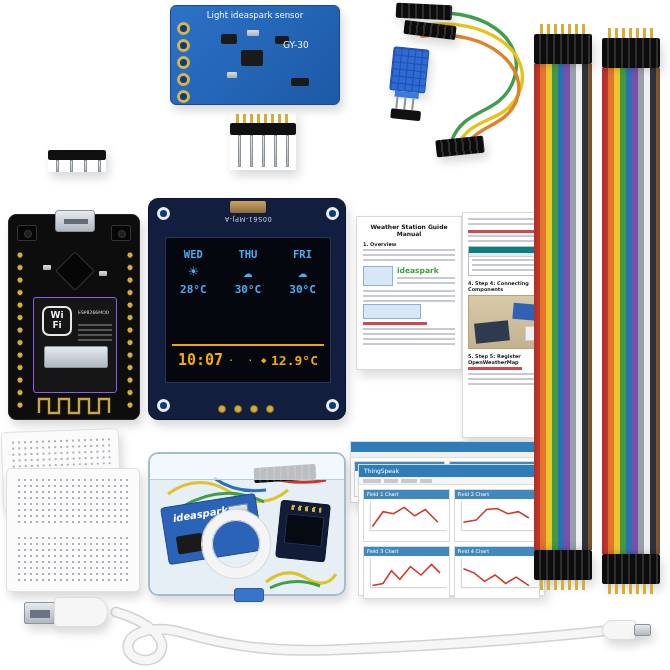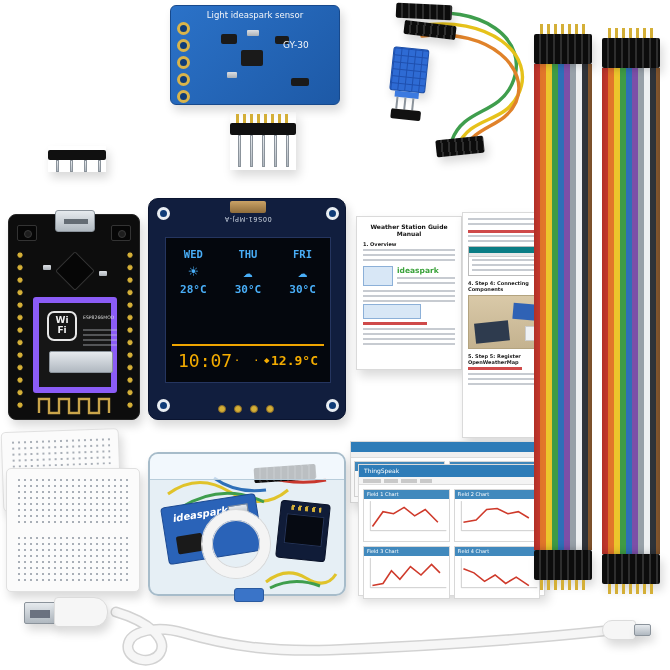--- a/index.html
+++ b/index.html
@@ -95,21 +95,21 @@
       <div class="abs" style="left:6px;top:4px;width:8px;height:8px;border-radius:50%;background:#1e1e1e;border:1px solid #3a3a3a"></div>
     </div>
     <div class="abs btn-chip" style="left:102px;top:10px;width:20px;height:16px">
       <div class="abs" style="left:6px;top:4px;width:8px;height:8px;border-radius:50%;background:#1e1e1e;border:1px solid #3a3a3a"></div>
     </div>
     <div class="abs" style="left:6px;top:34px;width:10px;height:160px;background-image:radial-gradient(circle at 5px 6px,#d4af37 2.3px,transparent 2.9px);background-size:10px 12.5px"></div>
     <div class="abs" style="left:116px;top:34px;width:10px;height:160px;background-image:radial-gradient(circle at 5px 6px,#d4af37 2.3px,transparent 2.9px);background-size:10px 12.5px"></div>
     <div class="abs btn-chip" style="left:52px;top:42px;width:28px;height:28px;transform:rotate(45deg)"></div>
     <div class="abs smd-silver" style="left:34px;top:50px;width:8px;height:5px"></div>
     <div class="abs smd-silver" style="left:90px;top:56px;width:8px;height:5px"></div>
-    <div class="abs" style="left:24px;top:82px;width:84px;height:96px;background:#161616;border:6px solid #8b5cf6;border-radius:3px">
+    <div class="abs" style="left:24px;top:82px;width:84px;height:96px;background:#161616;border:1px solid #8b5cf6;border-radius:3px">
       <div class="abs" style="left:8px;top:8px;width:30px;height:30px;border:2px solid #e8e8e8;border-radius:7px;text-align:center;color:#f0f0f0;font-weight:bold;font-size:9px;line-height:1.1;padding-top:3px">
         <div>Wi</div>
         <div>Fi</div>
       </div>
       <div class="abs" style="left:44px;top:12px;width:38px;font-size:4.6px;color:#d8d8d8;line-height:1.4">ESP8266MOD</div>
       <div class="abs tlines" style="left:44px;top:26px;width:34px;height:18px;opacity:.35"></div>
       <div class="abs metal" style="left:10px;top:48px;width:64px;height:22px;border-radius:2px"></div>
     </div>
     <svg class="abs" style="left:28px;top:180px;width:76px;height:20px" viewBox="0 0 76 20">
       <polyline points="2,18 2,4 12,4 12,18 22,18 22,4 32,4 32,18 42,18 42,4 52,4 52,18 62,18 62,4 72,4 72,18" fill="none" stroke="#caa54a" stroke-width="2.4"></polyline>
@@ -135,21 +135,21 @@
           <div class="oledblue" style="font-size:16px;margin:2px 0">☁</div>
           <div class="oledblue" style="font-size:11px;font-weight:bold">30°C</div>
         </div>
         <div style="width:33.3%;text-align:center">
           <div class="oledblue" style="font-size:10.5px;font-weight:bold">FRI</div>
           <div class="oledblue" style="font-size:16px;margin:2px 0">☁</div>
           <div class="oledblue" style="font-size:11px;font-weight:bold">30°C</div>
         </div>
       </div>
       <div class="abs mono" style="left:6px;right:6px;bottom:8px;height:30px;border-top:2.5px solid #f0a500;display:flex;align-items:center;justify-content:space-between;padding:0 6px">
-        <span class="oledyellow" style="font-size:18px;font-weight:normal">10:07</span>
+        <span class="oledyellow" style="font-size:15px;font-weight:bold">10:07</span>
         <span class="oledyellow" style="font-size:11px;letter-spacing:3px">· ·</span>
         <span class="oledyellow" style="font-size:9px">◆</span>
         <span class="oledyellow" style="font-size:13px;font-weight:bold">12.9°C</span>
       </div>
     </div>
     <div class="abs" style="left:69px;top:206px;width:64px;height:10px;display:flex;gap:8px">
       <div style="width:8px;height:8px;border-radius:50%;background:#d4af37;border:1px solid #8a6b28"></div>
       <div style="width:8px;height:8px;border-radius:50%;background:#d4af37;border:1px solid #8a6b28"></div>
       <div style="width:8px;height:8px;border-radius:50%;background:#d4af37;border:1px solid #8a6b28"></div>
       <div style="width:8px;height:8px;border-radius:50%;background:#d4af37;border:1px solid #8a6b28"></div>

